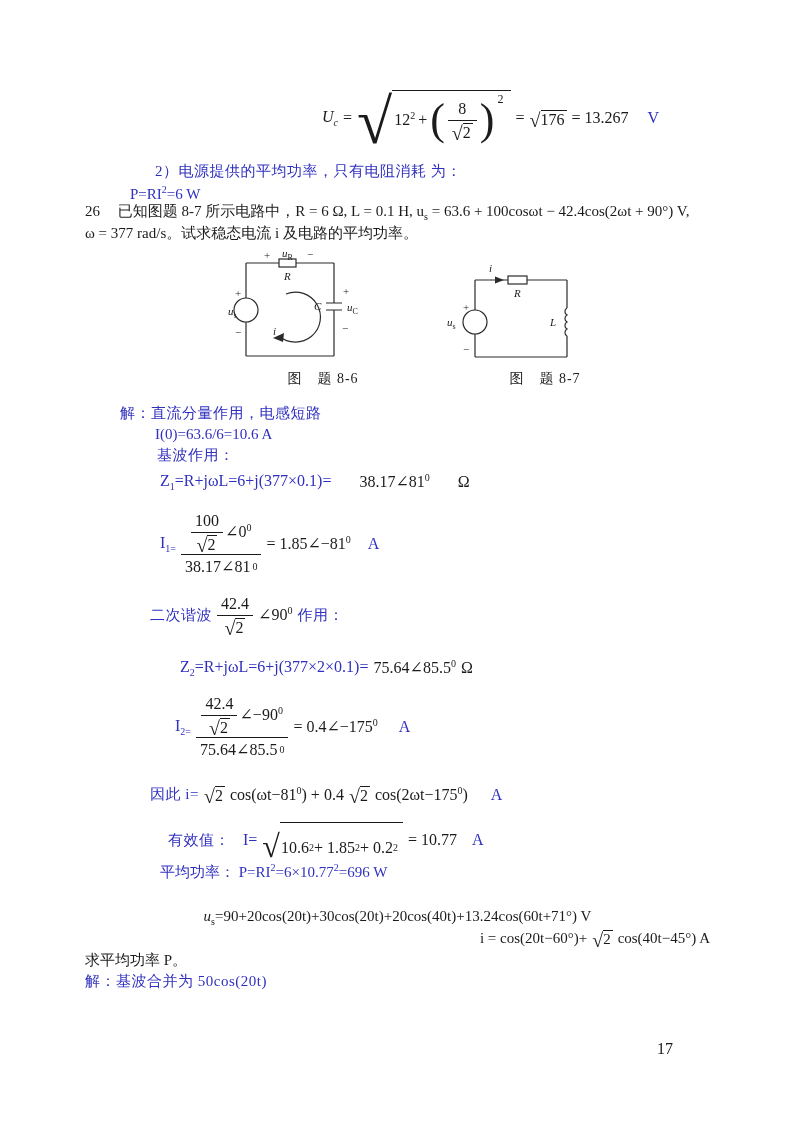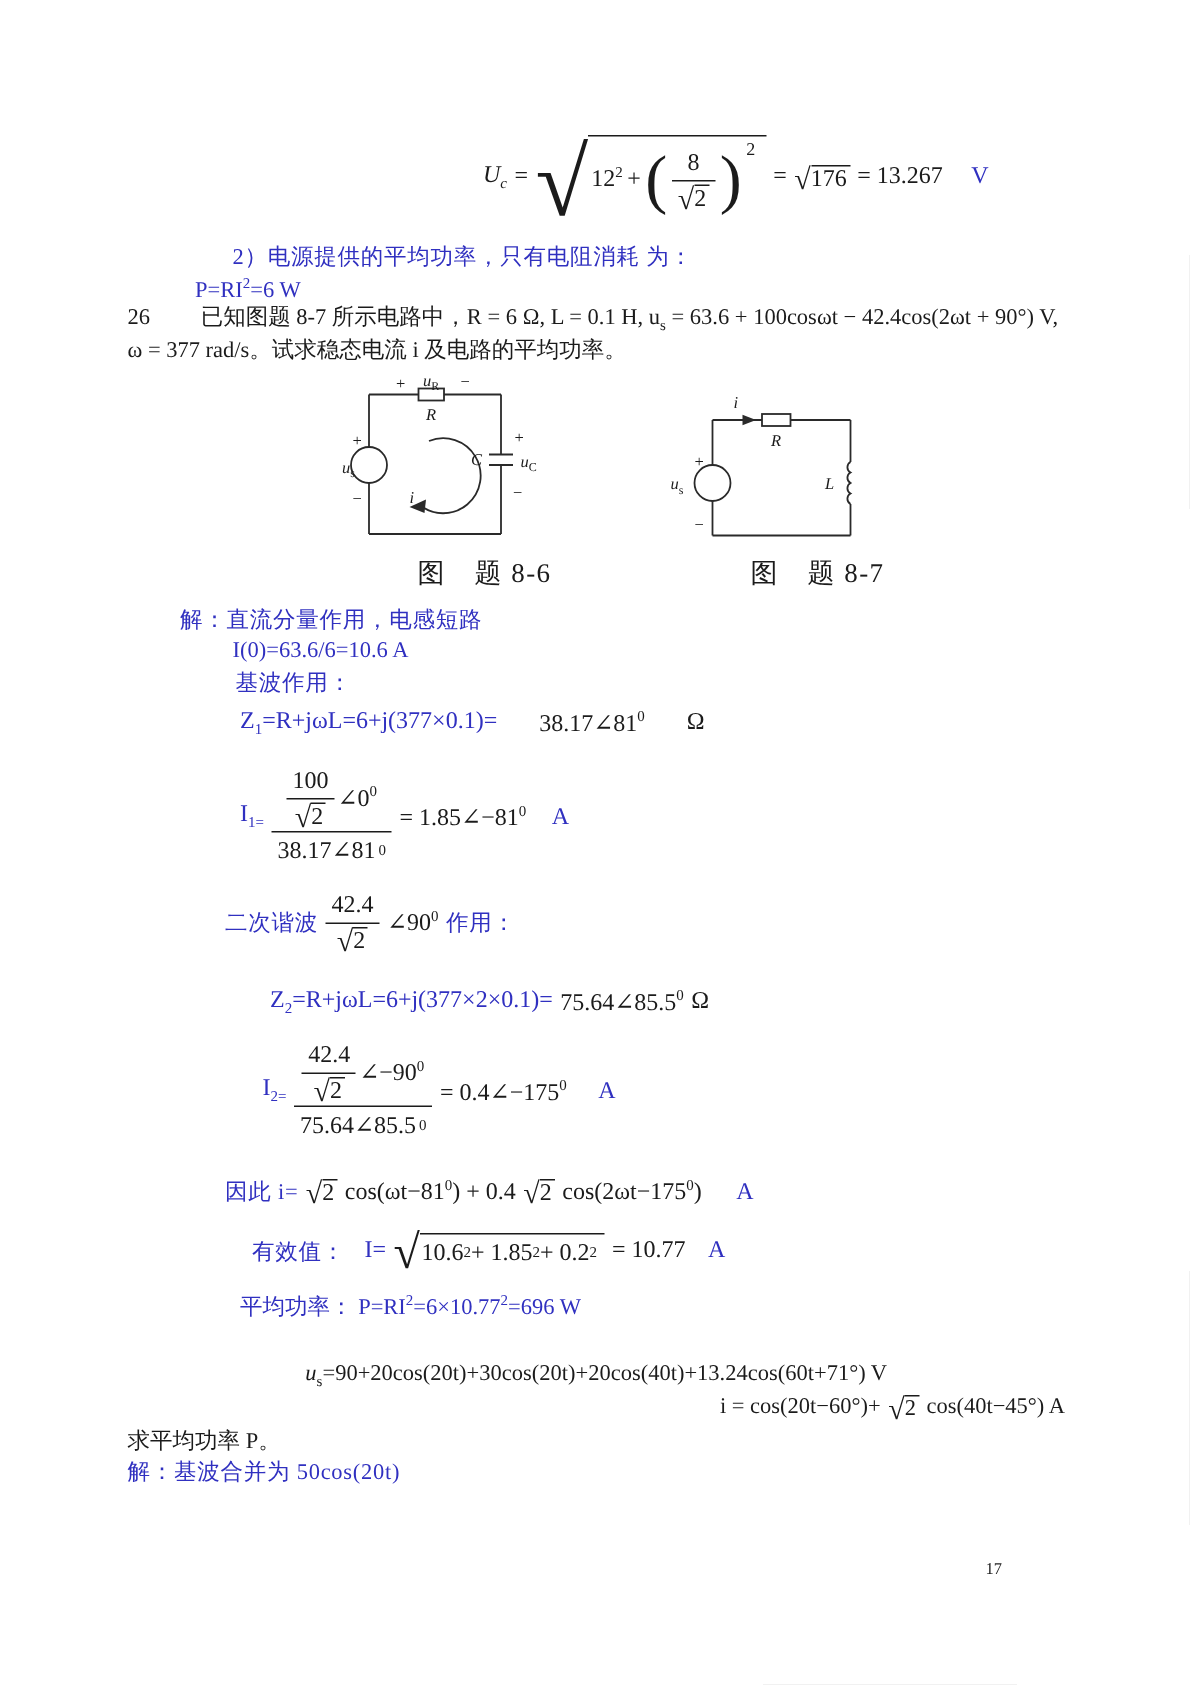--- a/index.html
+++ b/index.html
@@ -18,28 +18,28 @@
   
   .frac{display:inline-flex;flex-direction:column;align-items:center;vertical-align:middle;}
   .frac>.row{display:inline-flex;align-items:center;justify-content:center;padding:0 4px;gap:2px;}
   .frac>.bar{align-self:stretch;border-top:1.4px solid currentColor;height:0;margin:2px 0;}
   
   .sq{display:inline-flex;align-items:flex-end;white-space:nowrap;vertical-align:middle;}
   .sq>.body{border-top:1.4px solid currentColor;}
   .sq-in>.sign{font-size:20px;line-height:14px;}
   .sq-in>.body{line-height:15px;padding:1px 2px 0 0;}
   .sq-md>.sign{font-size:32px;line-height:23px;}
-  .sq-md>.body{line-height:21px;padding:2px 5px 0 1px;display:inline-flex;align-items:flex-start;}
+  .sq-md>.body{line-height:21px;padding:14px 5px 0 1px;display:inline-flex;align-items:flex-start;}
   .sq-lg>.sign{font-size:64px;line-height:48px;}
   .sq-lg>.body{display:inline-flex;align-items:center;padding:3px 7px 0 2px;min-height:52px;gap:3px;}
   .bp{font-size:44px;line-height:36px;font-weight:400;}
   .pexp{font-size:12px;align-self:flex-start;margin-top:-2px;}
-  .cap{font-size:18px;letter-spacing:1px;}
+  .cap{font-size:14px;letter-spacing:1px;}
   .figwrap svg text{font-size:11px;fill:#1b1b1b;font-family:"Liberation Serif","DejaVu Serif",serif;}
-  .pageno{font-size:11px;}
+  .pageno{font-size:16px;}
 </style>
 </head>
 <body>
 
 <div class="page">
 
   <div class="abs mathline math" style="left:322px;top:90px;">
     <span><span class="it">U</span><sub class="s it">c</sub></span>
     <span>=</span>
     <span class="sq sq-lg">
@@ -71,21 +71,21 @@
     <span class="blue" style="margin-left:14px;">V</span>
   </div>
 
   <div class="abs cn blue" style="left:155px;top:162px;">2）电源提供的平均功率，只有电阻消耗 为：</div>
   <div class="abs sm blue" style="left:130px;top:184px;">
     <span>P=RI</span><sup class="s">2</sup><span>=6 W</span>
   </div>
 
   <div class="abs sm" style="left:85px;top:202px;width:645px;">
     <span>26</span>
-    <span style="margin-left:30px;">已知图题 8-7 所示电路中，R = 6 Ω, L = 0.1 H, u</span><sub class="s">s</sub><span> = 63.6 + 100cosωt − 42.4cos(2ωt + 90°) V,</span>
+    <span style="margin-left:14px;">已知图题 8-7 所示电路中，R = 6 Ω, L = 0.1 H, u</span><sub class="s">s</sub><span> = 63.6 + 100cosωt − 42.4cos(2ωt + 90°) V,</span>
   </div>
   <div class="abs sm" style="left:85px;top:224px;">ω = 377 rad/s。试求稳态电流 i 及电路的平均功率。</div>
 
   <div class="abs figwrap" style="left:227px;top:249px;">
     <svg width="190" height="122" viewBox="0 0 190 122">
       <g stroke="#2a2a2a" stroke-width="1.2" fill="none">
         <path d="M19,14 H52 M69,14 H107 M19,14 V49 M19,73 V107 M107,14 V54 M107,61 V107 M19,107 H107"></path>
         <rect x="52" y="10" width="17" height="8"></rect>
         <circle cx="19" cy="61" r="12"></circle>
         <path d="M99,54 H115 M99,61 H115"></path>

